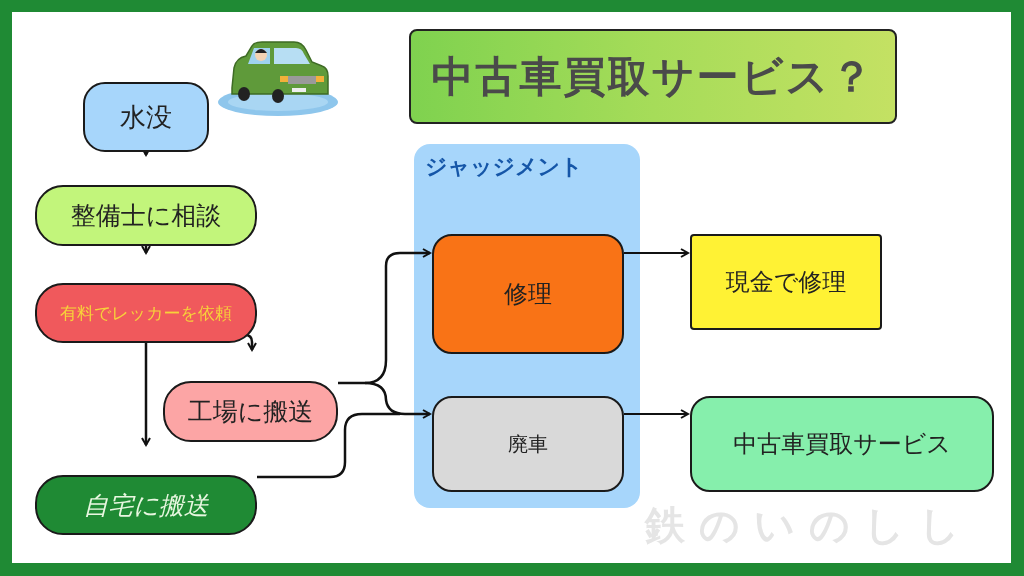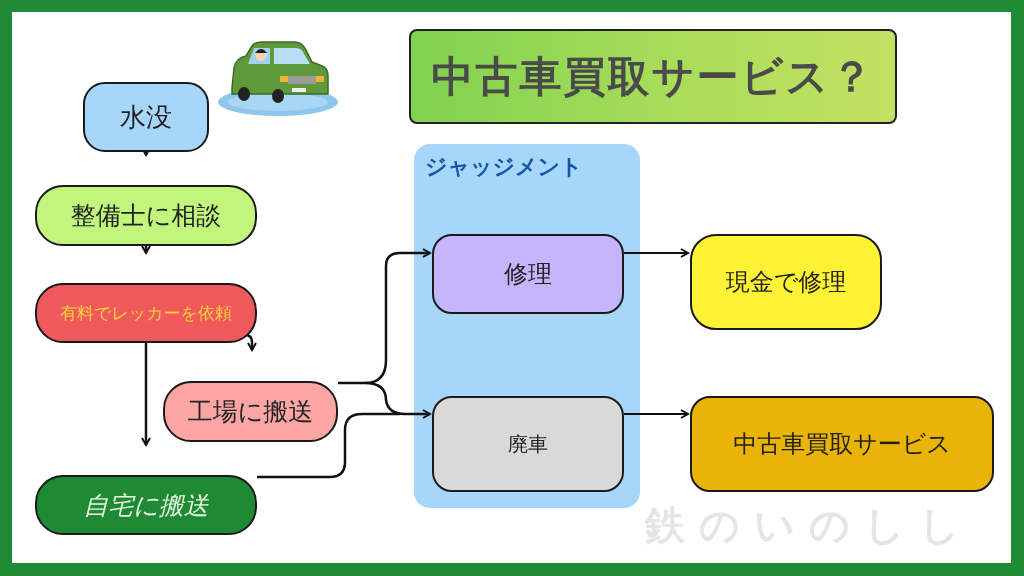--- a/index.html
+++ b/index.html
@@ -59,33 +59,33 @@
 </div>
 
 <div class="node" style="left:163px;top:353px;width:175px;height:61px;border-radius:28px;background:#fca5a5;font-size:25px;">
   <span>工場に搬送</span>
 </div>
 
 <div class="node" style="left:35px;top:447px;width:222px;height:60px;border-radius:28px;background:#1f8a34;color:#e8f7e0;font-size:25px;font-style:italic;">
   <span>自宅に搬送</span>
 </div>
 
-<div class="node" style="left:432px;top:206px;width:192px;height:80px;border-radius:20px;background:#c4b5fd;font-size:24px;">
+<div class="node" style="left:432px;top:206px;width:192px;height:120px;border-radius:20px;background:#f97316;font-size:24px;">
   <span>修理</span>
 </div>
 
 <div class="node" style="left:432px;top:368px;width:192px;height:96px;border-radius:20px;background:#d9d9d9;font-size:20px;">
   <span>廃車</span>
 </div>
 
-<div class="node" style="left:690px;top:206px;width:192px;height:96px;border-radius:26px;background:#fff234;font-size:24px;">
+<div class="node" style="left:690px;top:206px;width:192px;height:96px;border-radius:4px;background:#fff234;font-size:24px;">
   <span>現金で修理</span>
 </div>
 
-<div class="node" style="left:690px;top:368px;width:304px;height:96px;border-radius:20px;background:#eab308;font-size:24px;">
+<div class="node" style="left:690px;top:368px;width:304px;height:96px;border-radius:20px;background:#86efac;font-size:24px;">
   <span>中古車買取サービス</span>
 </div>
 
 <svg class="car" width="122" height="78" viewBox="0 0 122 78">
   <ellipse cx="60" cy="62" rx="60" ry="14" fill="#8ec6ec"></ellipse>
   <ellipse cx="60" cy="62" rx="50" ry="9" fill="#a9d6f3"></ellipse>
   <path d="M14,48 L16,28 Q18,18 28,16 L34,6 Q36,2 44,2 L76,2 Q84,2 88,10 L94,22 L104,26 Q110,28 110,36 L110,54 L14,54 Z" fill="#5f9a3a" stroke="#3e6b25" stroke-width="1.5"></path>
   <path d="M36,8 L52,8 L52,24 L30,24 Z" fill="#9fd3ef"></path>
   <path d="M56,8 L78,8 Q84,8 86,14 L92,24 L56,24 Z" fill="#b7def3"></path>
   <circle cx="43" cy="15" r="6" fill="#f3d3b3"></circle>

